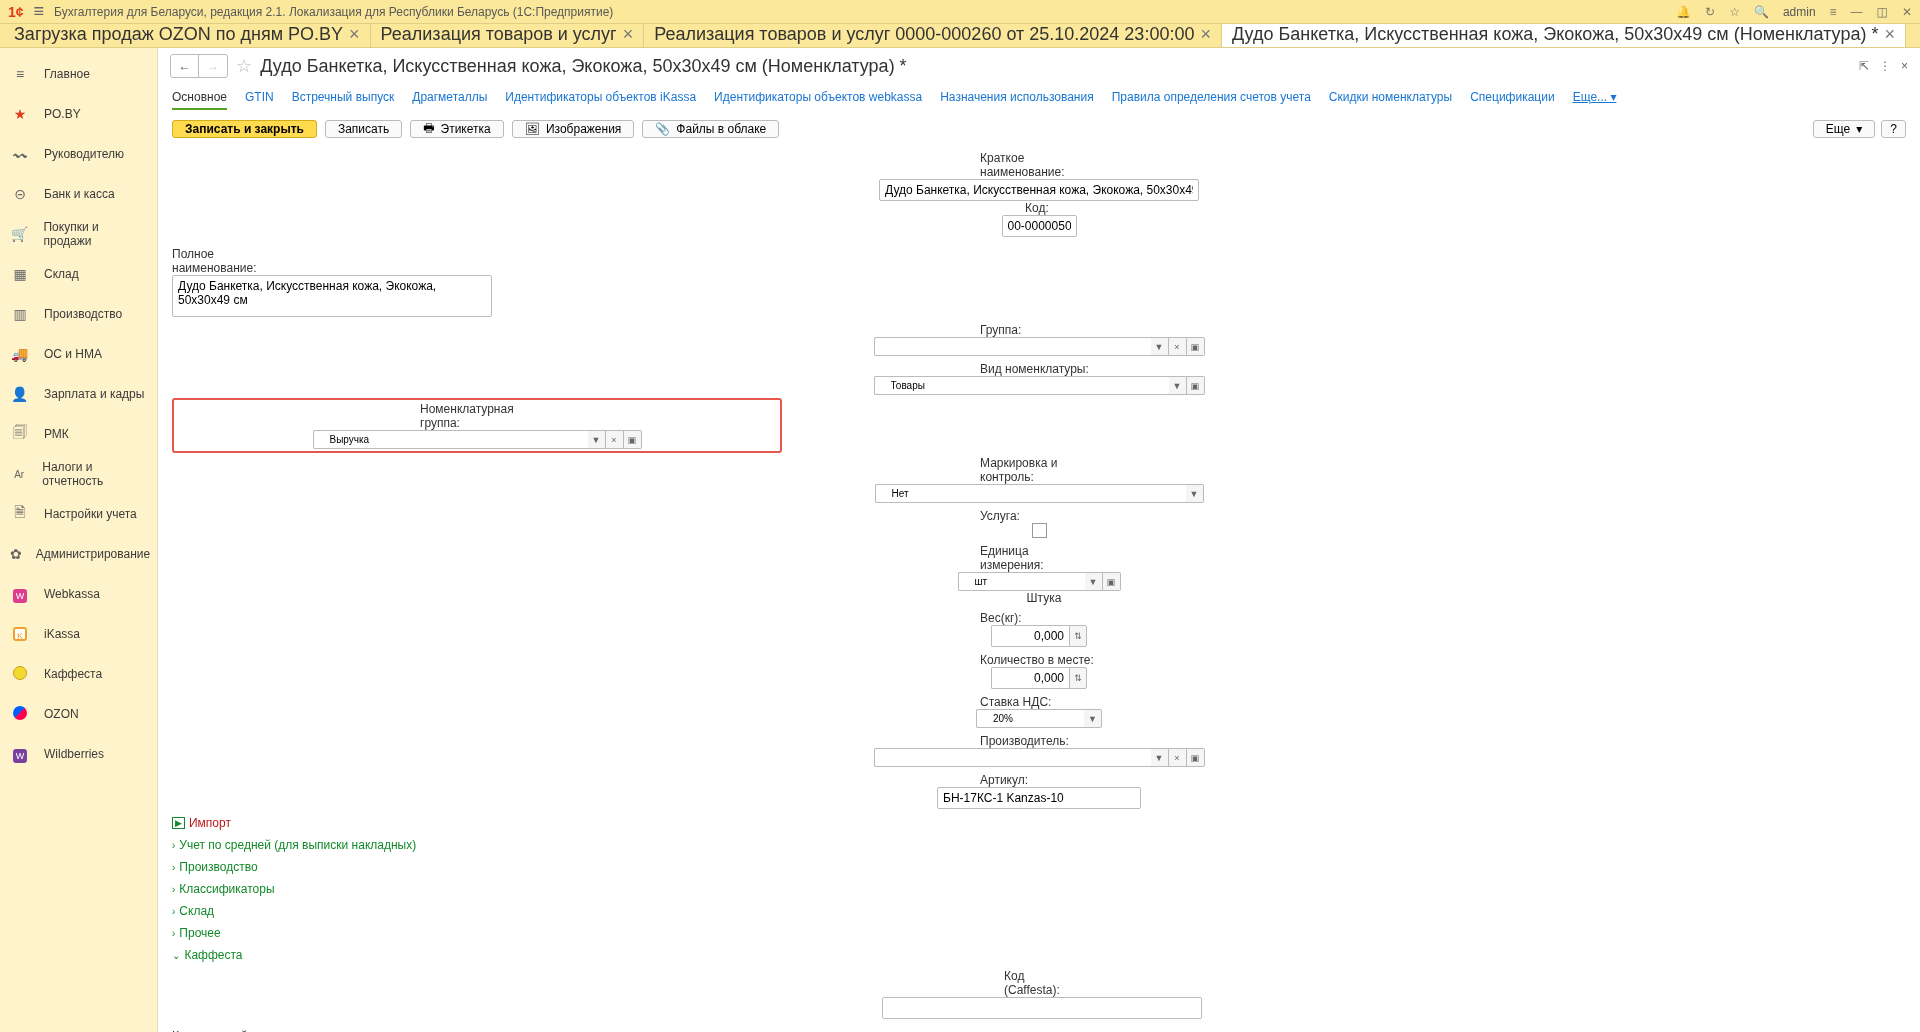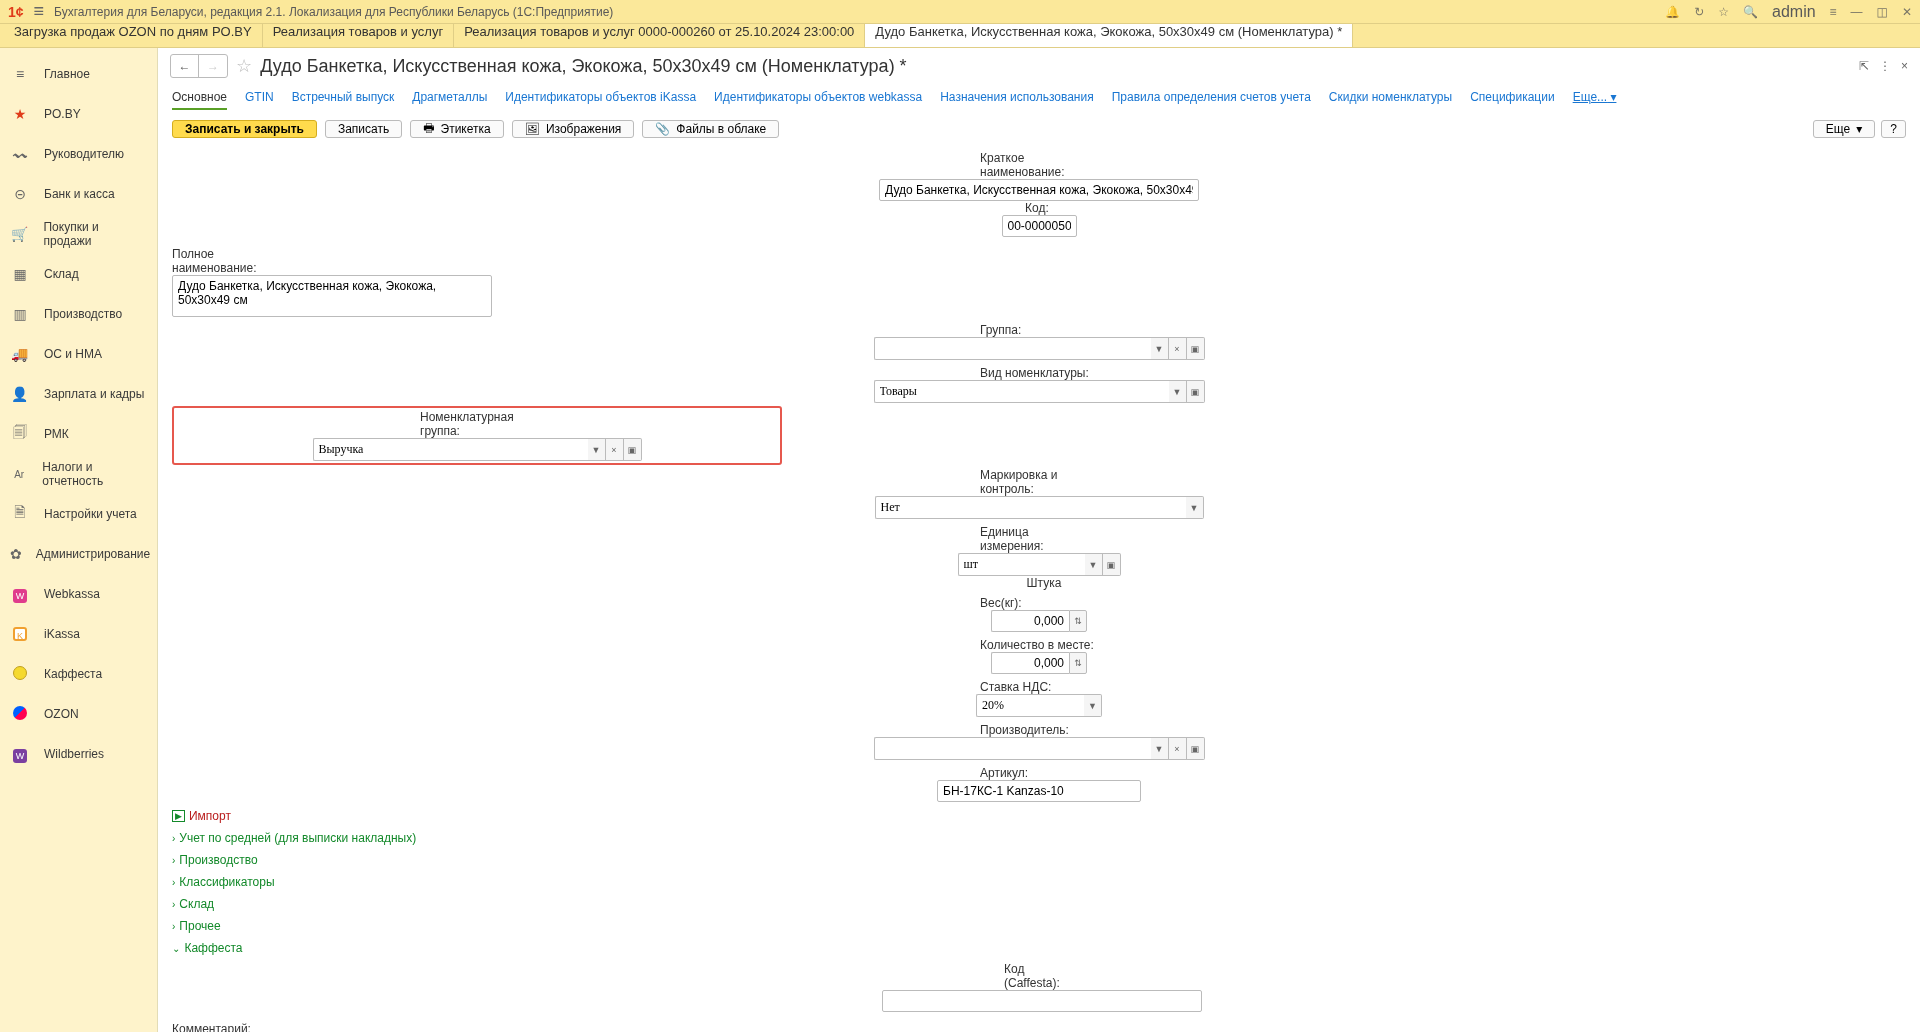--- a/index.html
+++ b/index.html
@@ -5,25 +5,25 @@
 * { margin:0; padding:0; box-sizing:border-box; font-family:Arial,sans-serif; }
 body { background:#fff; font-size:12px; color:#333; overflow:hidden; width:1920px; height:1032px; }
 
 
 .titlebar { background:#fbe89a; height:24px; display:flex; align-items:center; padding:0 8px; gap:10px; border-bottom:1px solid #e0ce86; }
 .logo-1c { color:#e03c1a; font-weight:bold; font-size:14px; }
 .burger { color:#666; font-size:18px; cursor:pointer; }
 .titlebar .title-text { color:#595959; font-size:12px; }
 .titlebar .right { margin-left:auto; display:flex; align-items:center; gap:14px; color:#595959; }
 .titlebar .right .ic { cursor:pointer; opacity:.8; }
-.user { font-size:16px; }
+.user { font-size:12px; }
 
 
 .tabstrip { background:#fbe89a; height:24px; display:flex; align-items:stretch; border-bottom:1px solid #e0ce86; padding-left:4px; }
-.tabstrip .tab { display:flex; align-items:center; padding:0 10px; gap:6px; font-size:13px; color:#333; border-right:1px solid #e0ce86; cursor:pointer;flex-direction:column; }
+.tabstrip .tab { display:flex; align-items:flex-start; padding:0 10px; gap:6px; font-size:18px; color:#333; border-right:1px solid #e0ce86; cursor:pointer; }
 .tabstrip .tab.active { background:#fff; }
 .tabstrip .tab .x { color:#777; cursor:pointer; }
 
 
 .shell { display:flex; height:calc(100% - 48px); }
 .sidebar { width:158px; background:#fef3cb; border-right:1px solid #e3dcb6; padding-top:6px; overflow:auto; }
 .sb-item { display:flex; align-items:center; gap:14px; padding:0 10px; height:40px; color:#3a3a3a; cursor:pointer; font-size:12px; }
 .sb-item .ic { width:20px; text-align:center; color:#666; font-size:14px; }
 .sb-item .dot { width:14px; height:14px; border-radius:50%; display:inline-block; }
 .ic-sqr { width:14px; height:14px; display:inline-block; border-radius:3px; text-align:center; line-height:14px; font-size:9px; color:#fff; }
@@ -55,21 +55,21 @@
 .bic { font-size:12px; }
 
 
 .form { padding:0 14px 20px; overflow:auto; flex:1; }
 .row { display:flex; align-items:center; padding:3px 0; min-height:28px;flex-direction:column; }
 .lbl { width:118px; font-size:12px; color:#333; padding-right:4px; }
 .row.highlight-wrap { border:2px solid #e6584e; border-radius:3px; padding:2px; width:610px; }
 input.txt, textarea.txt { border:1px solid #bbb; border-radius:2px; padding:3px 5px; font-size:12px; background:#fff; }
 textarea.txt { resize:none; }
 .combo-wrap { display:flex; }
-.combo-wrap input { border:1px solid #bbb; border-right:none; border-radius:2px 0 0 2px; padding:3px 5px; font-size:12px;font-family:Liberation Serif, serif; }
+.combo-wrap input { border:1px solid #bbb; border-right:none; border-radius:2px 0 0 2px; padding:3px 16px; font-size:10px; }
 .combo-wrap .cbtn { width:18px; border:1px solid #bbb; border-left:none; background:#f5f5f5; display:flex; align-items:center; justify-content:center; font-size:9px; color:#666; cursor:pointer; }
 .combo-wrap .cbtn + .cbtn { border-left:none; }
 .combo-wrap .cbtn.last { border-radius:0 2px 2px 0; }
 .chkbox { width:15px; height:15px; border:1px solid #999; background:#fff; cursor:pointer; }
 .num-wrap { display:flex; }
 .num-wrap input { width:78px; text-align:right; border:1px solid #bbb; border-right:none; border-radius:2px 0 0 2px; padding:3px 5px; font-size:12px; }
 .num-wrap .spin { width:18px; border:1px solid #bbb; background:#f5f5f5; font-size:9px; display:flex; align-items:center; justify-content:center; border-radius:0 2px 2px 0; color:#666; cursor:pointer;}
 .collapsible { display:flex; align-items:center; gap:4px; color:#13892a; cursor:pointer; padding:4px 0; font-size:12px; }
 .collapsible .chev { font-size:10px; }
 .import-link { color:#b91c1c; }
@@ -286,20 +286,24 @@
       </div>
 
       <div class="row">
         <span class="lbl">Маркировка и контроль:</span>
         <div class="combo-wrap">
           <input style="width: 311px;" value="Нет">
           <span class="cbtn last">▼</span>
         </div>
       </div>
 
+      <div class="row">
+        <span class="lbl">Услуга:</span>
+        <div class="chkbox"></div>
+      </div>
 
       <div class="row">
         <span class="lbl">Единица измерения:</span>
         <div class="combo-wrap">
           <input style="width: 127px;" value="шт">
           <span class="cbtn">▼</span>
           <span class="cbtn last">▣</span>
         </div>
         <span class="inline-lbl">Штука</span>
       </div>

